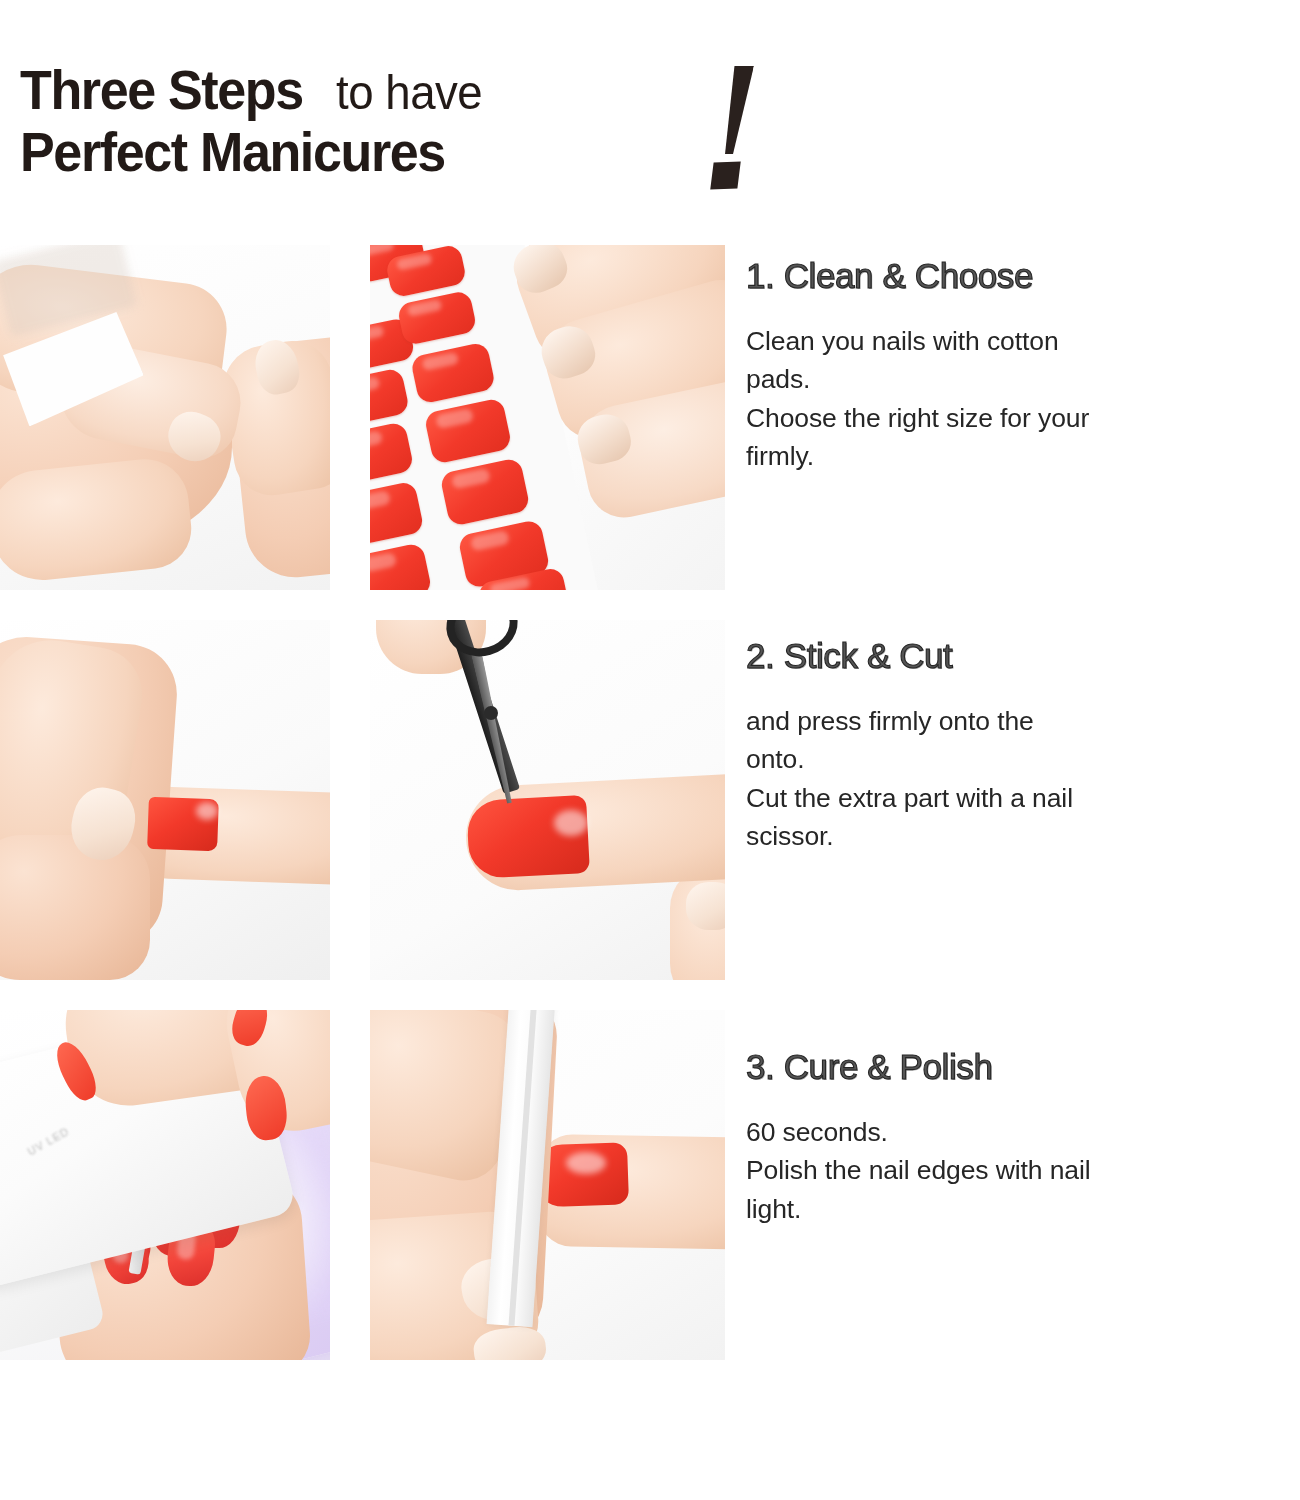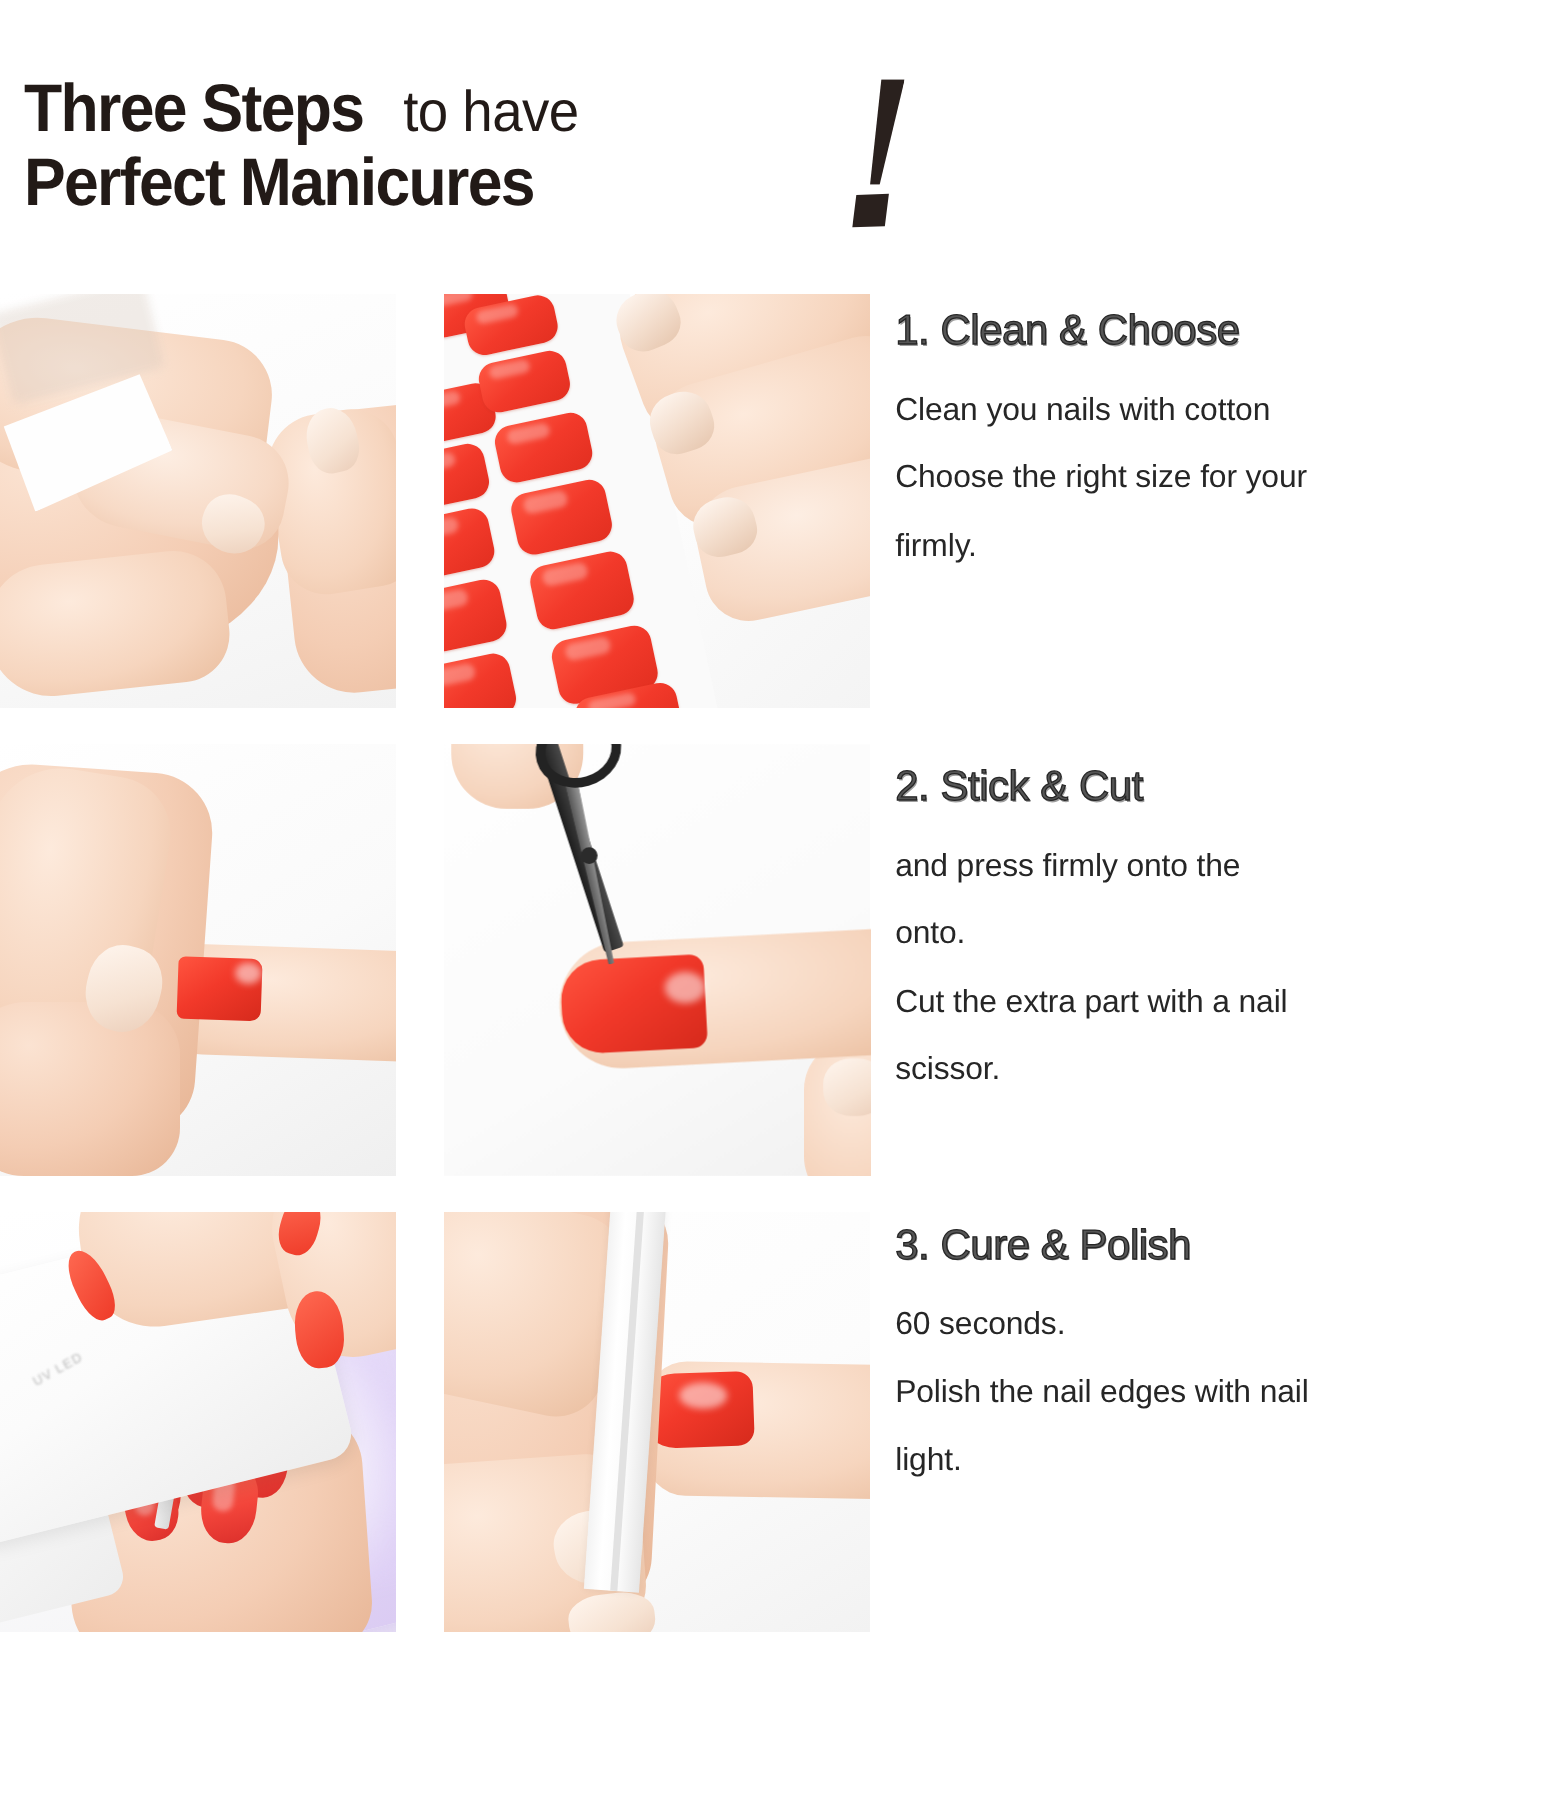--- a/index.html
+++ b/index.html
@@ -155,32 +155,32 @@
   }
   #p6-file-edge{position:absolute;left:150px;top:-14px;width:6px;height:330px;background:#E2E2E2;transform:rotate(4deg);}
   #p6-rfinger{left:168px;top:126px;width:240px;height:112px;border-radius:34px 16px 16px 34px;transform:rotate(1deg);}
   #p6-rnail{left:162px;top:134px;width:96px;height:62px;border-radius:40px 18px 18px 40px;transform:rotate(-2deg);}
   #p6-rnail-shine{left:196px;top:142px;width:40px;height:22px;}
 
   
   .step{position:absolute;left:746px;width:545px;}
   #step-1{top:256px;}
   #step-2{top:636px;}
-  #step-3{top:1018px;}
+  #step-3{top:1047px;}
   .step-heading{
     font-size:35px;font-weight:normal;color:#555555;
     letter-spacing:-0.4px;margin:0 0 26px 0;white-space:nowrap;
     -webkit-text-stroke:1.1px #262626;
     text-shadow:1px 1px 0 rgba(40,40,40,.45);
   }
   .step-body{
     font-size:26.5px;line-height:1.45;color:#262626;font-weight:normal;
     letter-spacing:-0.1px;margin:0;
   }
-  .step-body span{display:block;margin-top:18px;}
+  .step-body span{display:block;}
 </style>
 </head>
 <body>
 
 <div id="title-block">
   <div class="title-line" id="title-line-1">
     <span class="t-bold">Three Steps</span><span class="t-light">to have</span>
   </div>
   <div class="title-line" id="title-line-2">
     <span class="t-bold">Perfect Manicures</span>
@@ -340,20 +340,21 @@
     <div class="nailw" id="p6-lownail2"></div>
     <div id="p6-file"></div>
     <div id="p6-file-edge"></div>
   </div>
 </div>
 
 <div class="step" id="step-1">
   <h2 class="step-heading">1. Clean &amp; Choose</h2>
   <p class="step-body">
     <span>Clean you nails with cotton</span>
+    <span>pads.</span>
     <span>Choose the right size for your</span>
     <span>firmly.</span>
   </p>
 </div>
 
 <div class="step" id="step-2">
   <h2 class="step-heading">2. Stick &amp; Cut</h2>
   <p class="step-body">
     <span>and press firmly onto the</span>
     <span>onto.</span>

